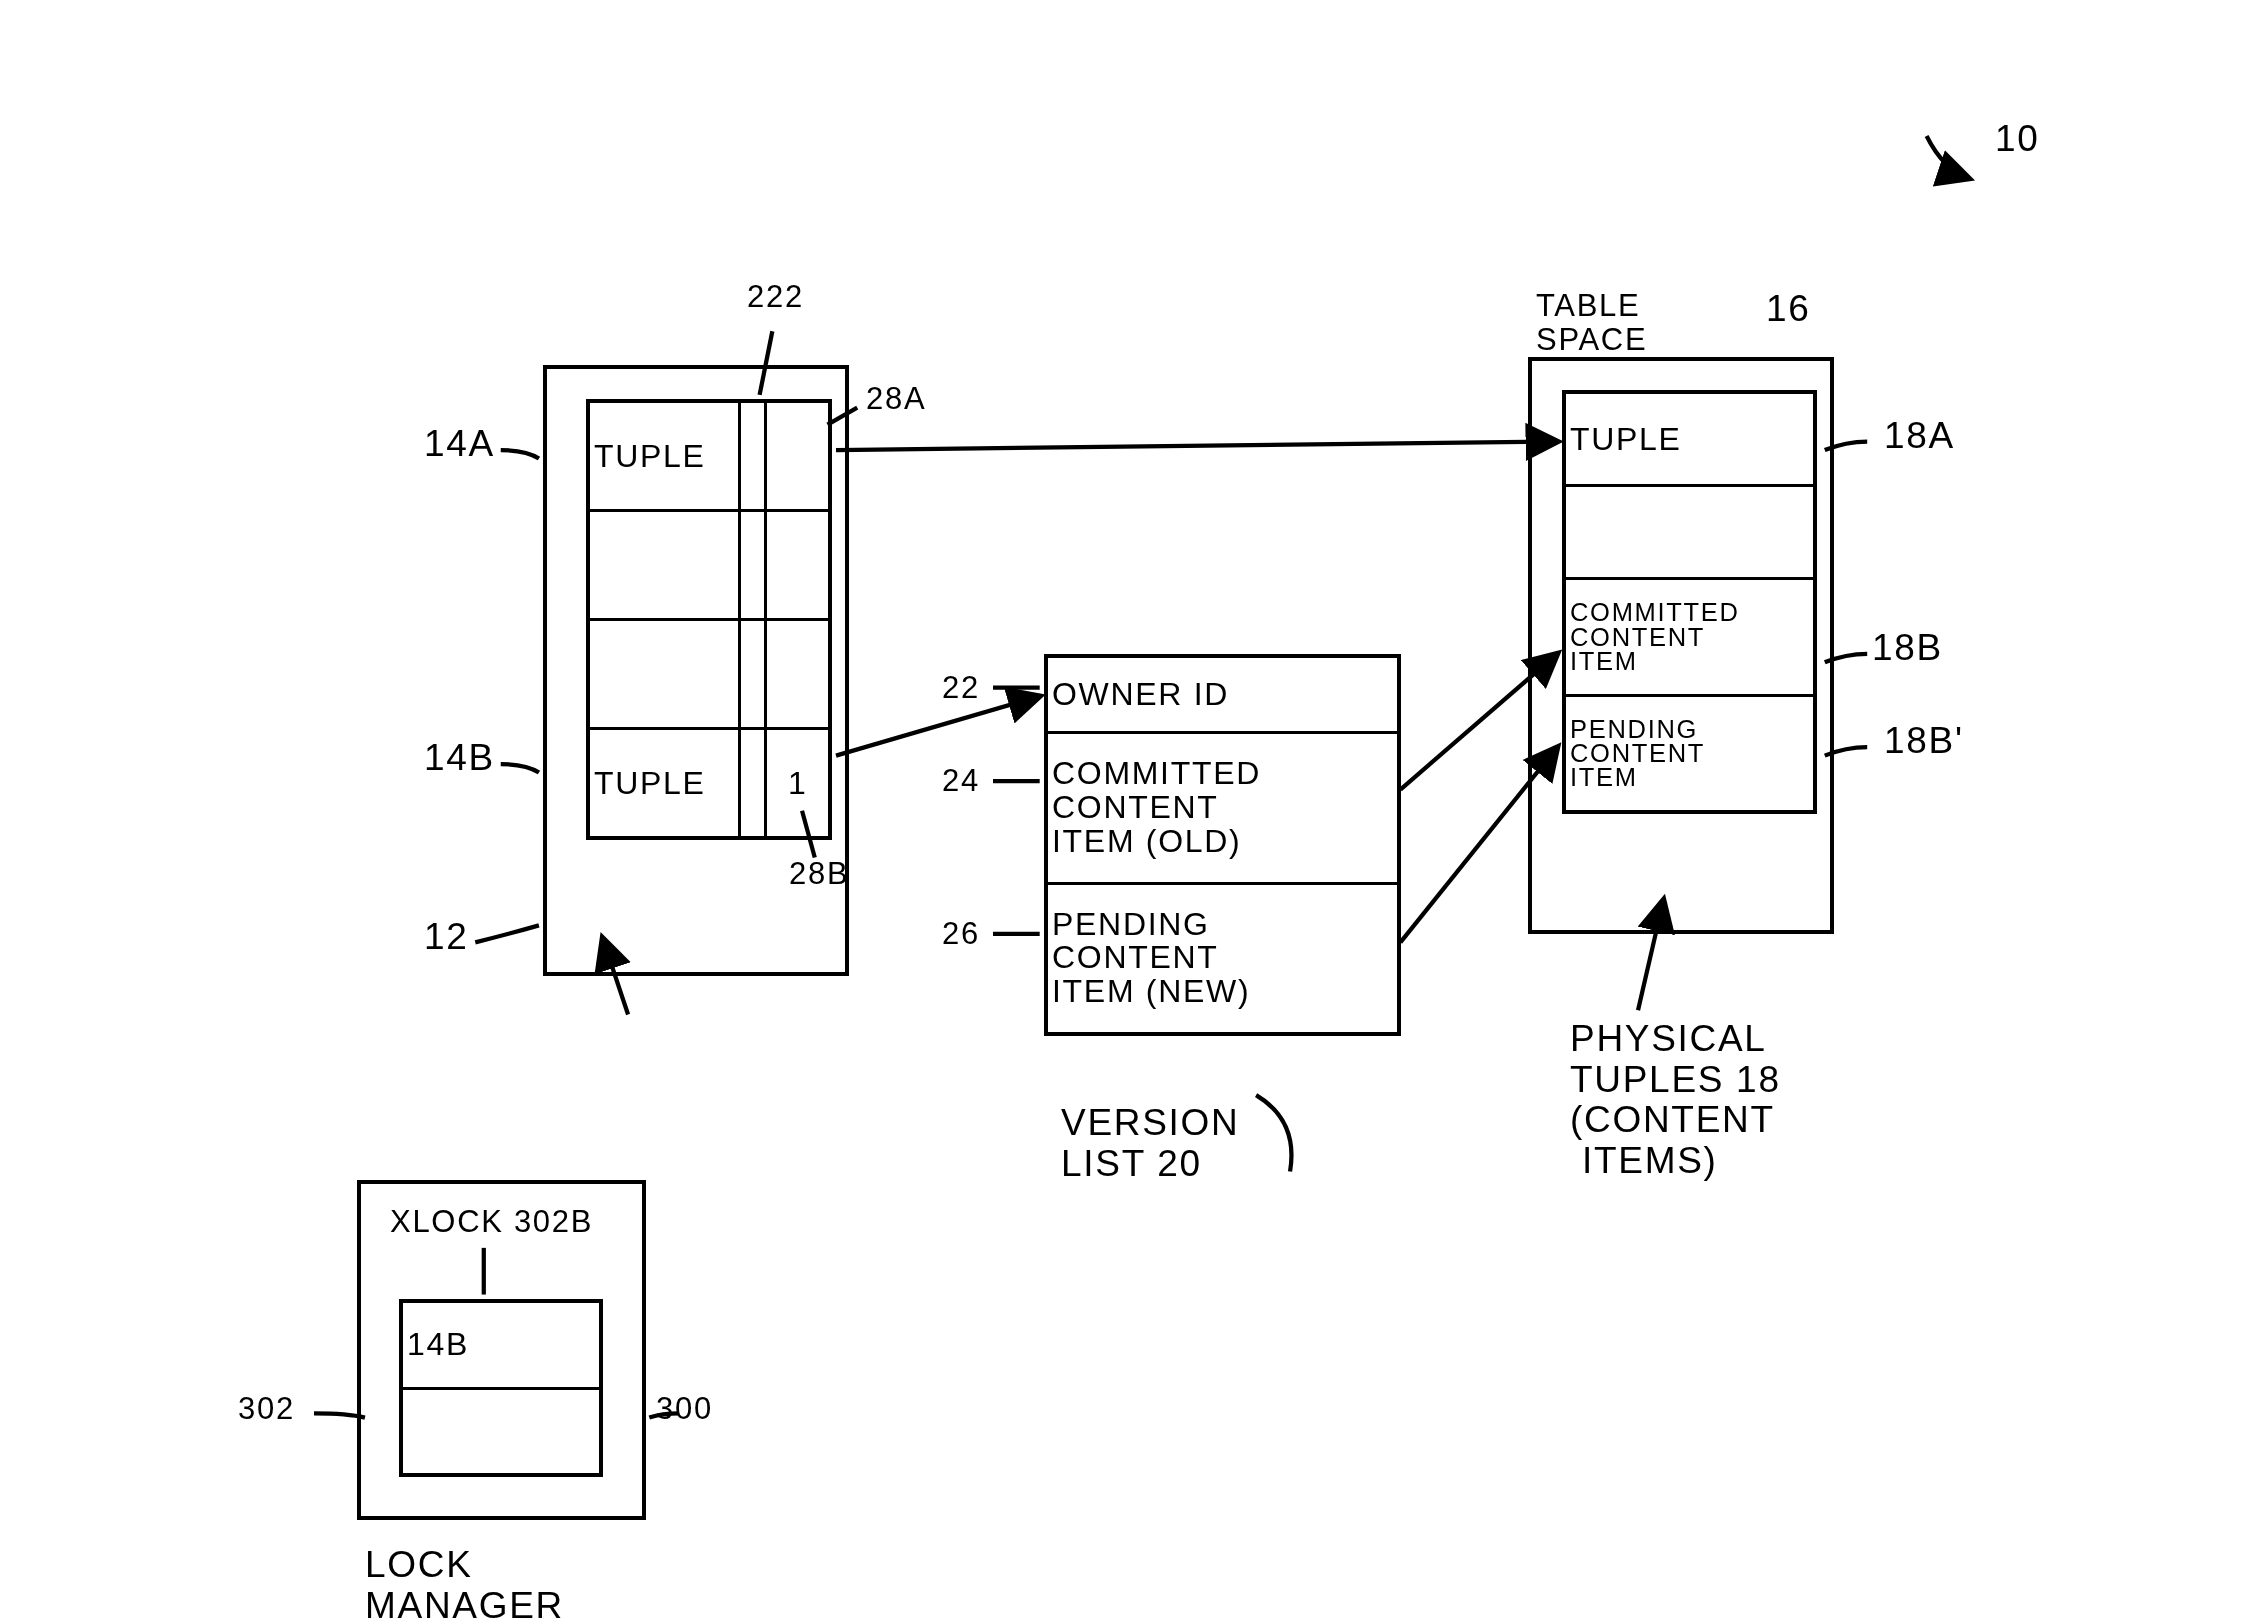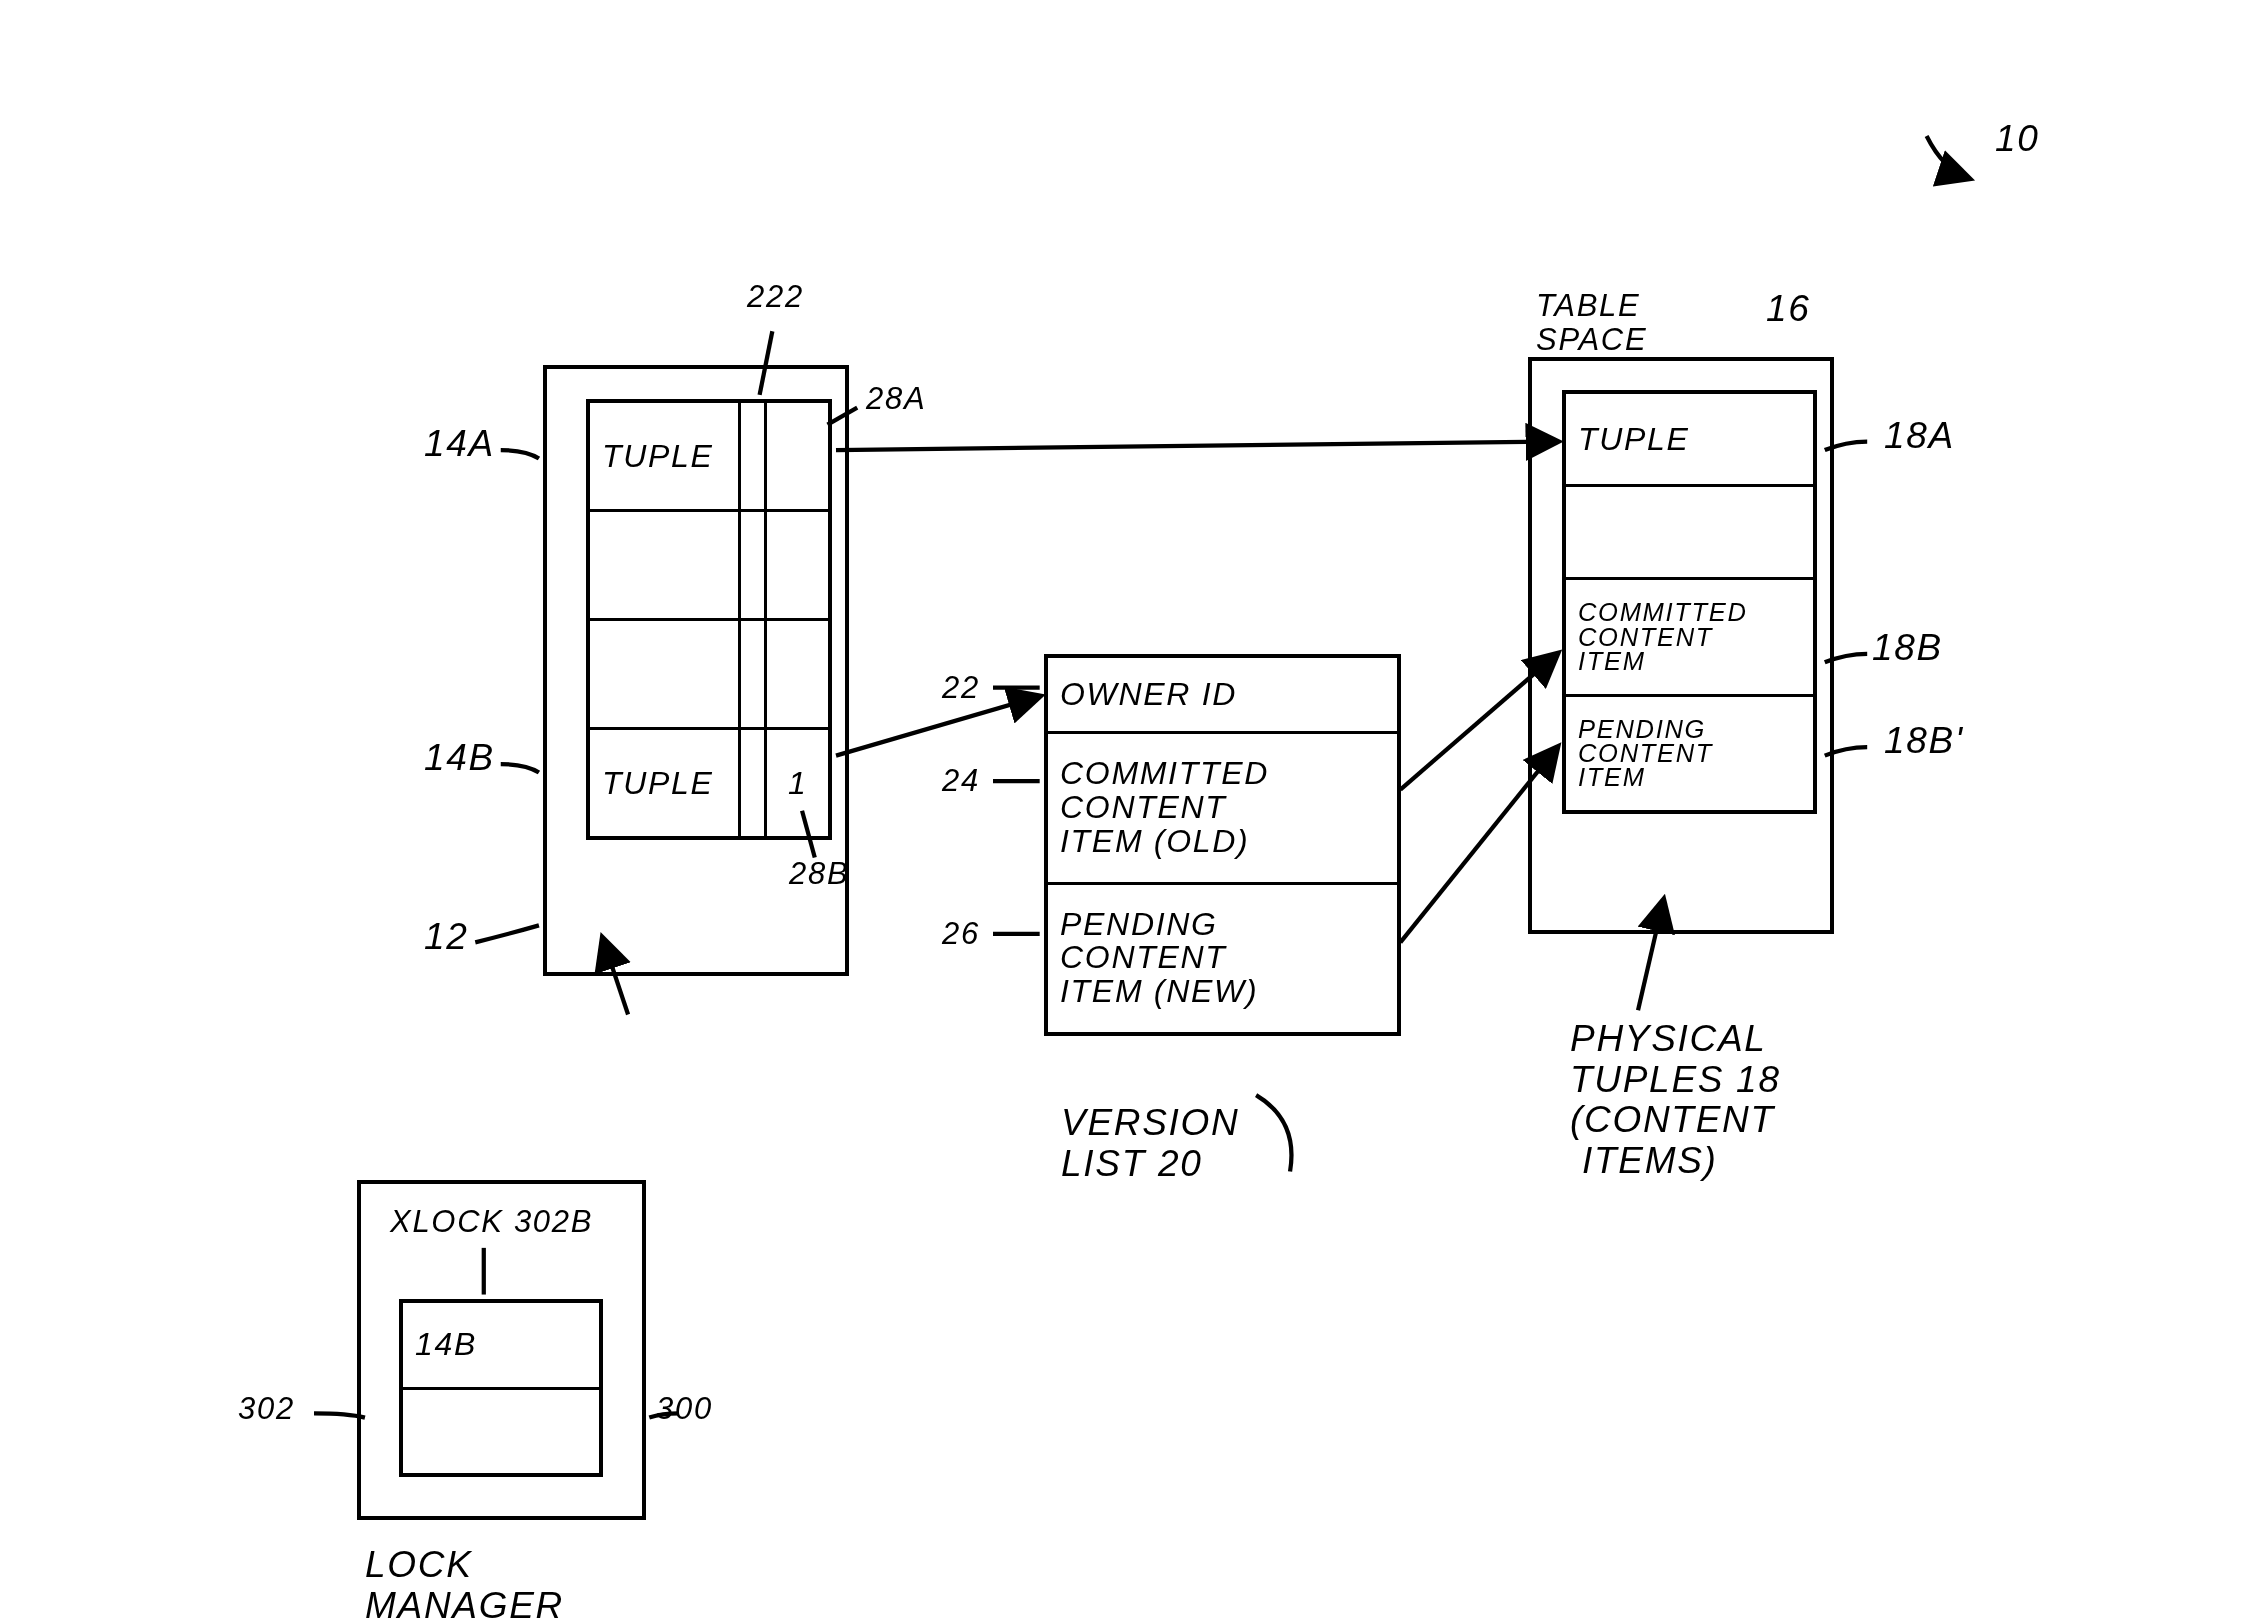--- a/index.html
+++ b/index.html
@@ -6,34 +6,33 @@
     margin: 0;
     padding: 0;
     background: #ffffff;
     font-family: "Comic Sans MS", "Segoe Print", "Bradley Hand", cursive, sans-serif;
     color: #000;
   }
   .canvas {
     position: relative;
     width: 1974px;
     height: 1619px;
-    font-style: italic;
   }
   .box {
     position: absolute;
     border: 4.2px solid #000;
     background: #fff;
     box-sizing: border-box;
   }
   .row {
     border-bottom: 3.4px solid #000;
     box-sizing: border-box;
     display: flex;
     align-items: center;
-    padding-left: 12px;
+    padding-left: 4px;
     font-size: 32px;
     letter-spacing: 1.7px;
     text-transform: uppercase;
   }
   .row:last-child { border-bottom: none; }
   .label {
     position: absolute;
     font-size: 37px;
     letter-spacing: 1.7px;
     white-space: pre;

